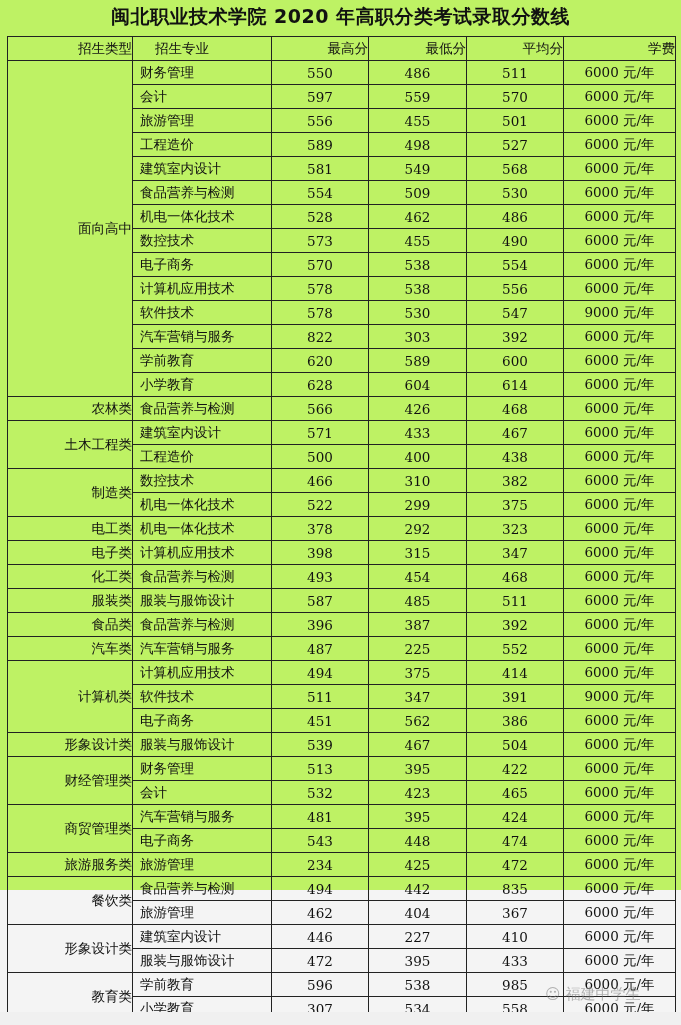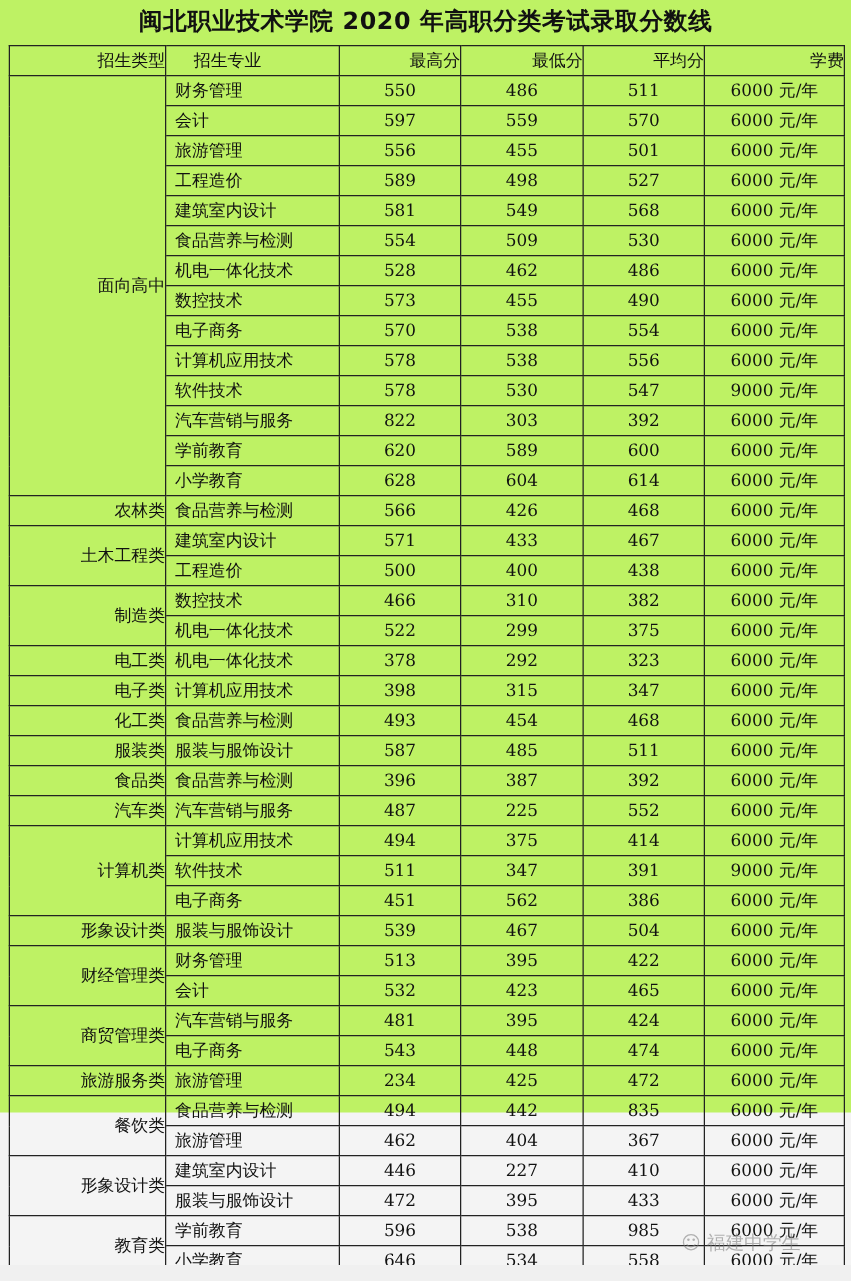--- a/index.html
+++ b/index.html
@@ -329,21 +329,21 @@
         <tr>
           <td class="cat" rowspan="2">教育类</td>
           <td class="major">学前教育</td>
           <td>596</td>
           <td>538</td>
           <td>985</td>
           <td>6000 元/年</td>
         </tr>
         <tr>
           <td class="major">小学教育</td>
-          <td>646</td>
+          <td>307</td>
           <td>534</td>
           <td>558</td>
           <td>6000 元/年</td>
         </tr>
       </tbody>
   </table>
   <div class="watermark">
     <span>☺ </span><span>福建中学生</span>
   </div>
   <div class="bottom-strip"></div>

